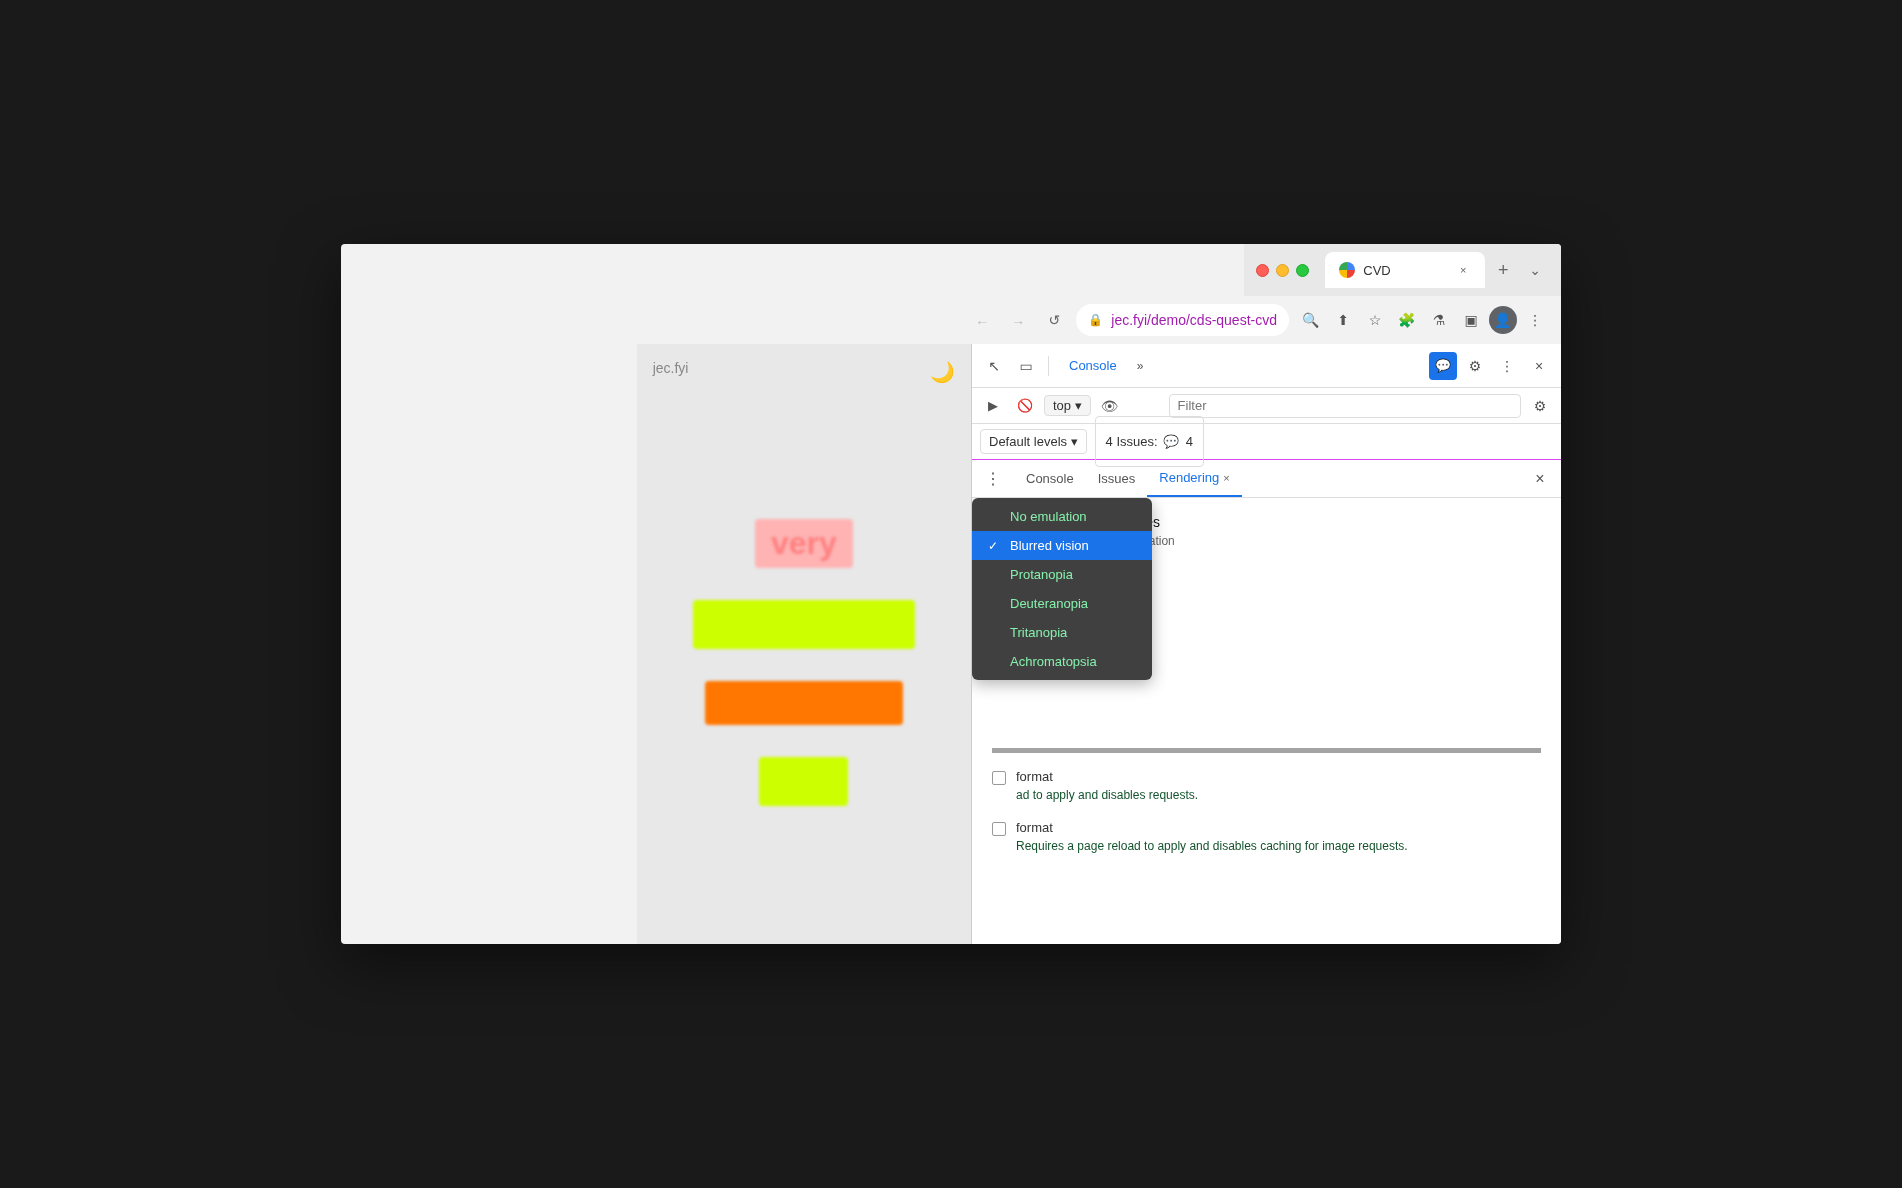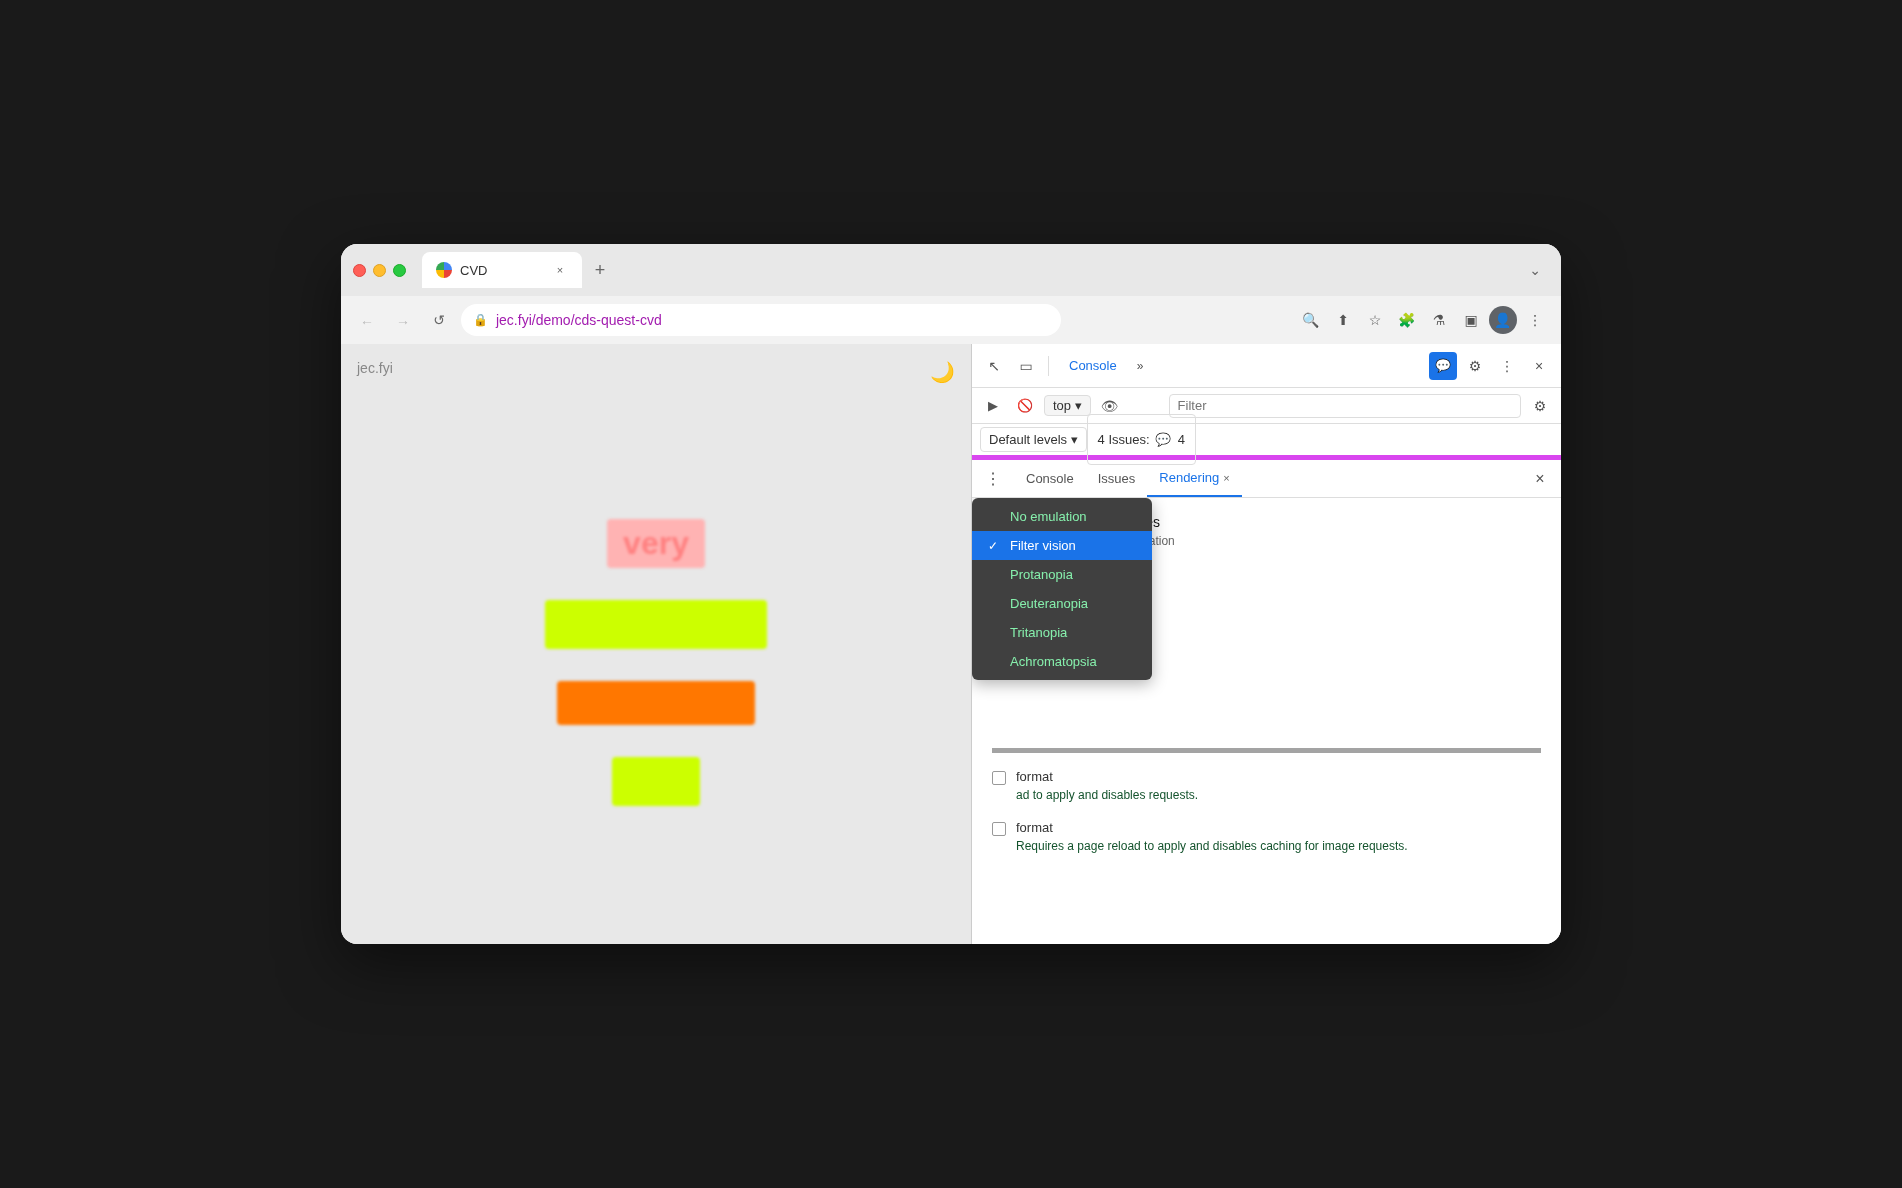--- a/index.html
+++ b/index.html
@@ -10,25 +10,26 @@
       align-items: center;
       width: 1902px;
       height: 1188px;
       font-family: -apple-system, BlinkMacSystemFont, 'Segoe UI', sans-serif;
     }
 
     .browser-window {
       width: 1220px;
       height: 700px;
       background: #f2f2f2;
-      border-radius: 16px;
+      border-radius: 4px;
       box-shadow: 0 20px 60px rgba(0,0,0,0.5);
       overflow: hidden;
       display: flex;
       flex-direction: column;
+      align-items: flex-end;
     }
 
     
     .title-bar {
       background: #e8e8e8;
       height: 52px;
       display: flex;
       align-items: center;
       padding: 0 12px;
       gap: 8px;
@@ -408,21 +409,22 @@
       color: #555;
       font-size: 14px;
     }
 
     
     .issues-bar {
       display: flex;
       align-items: center;
       padding: 4px 8px;
       height: 36px;
-      border-bottom: 5px solid #d946ef;
+      border-bottom: 1px solid #d946ef;
+      gap: 8px;
     }
 
     .default-levels {
       display: flex;
       align-items: center;
       gap: 4px;
       font-size: 13px;
       color: #333;
       cursor: pointer;
       padding: 4px 8px;
@@ -766,21 +768,21 @@
         <div class="section-title">Emulate vision deficiencies</div>
         <div class="section-desc">Forces vision deficiency emulation</div>
 
         <div class="dropdown-menu">
           <div class="dropdown-item">
             <span class="check-mark"></span>
             <span>No emulation</span>
           </div>
           <div class="dropdown-item selected">
             <span class="check-mark">✓</span>
-            <span>Filter vision</span>
+            <span>Blurred vision</span>
           </div>
           <div class="dropdown-item">
             <span class="check-mark"></span>
             <span>Protanopia</span>
           </div>
           <div class="dropdown-item">
             <span class="check-mark"></span>
             <span>Deuteranopia</span>
           </div>
           <div class="dropdown-item">

